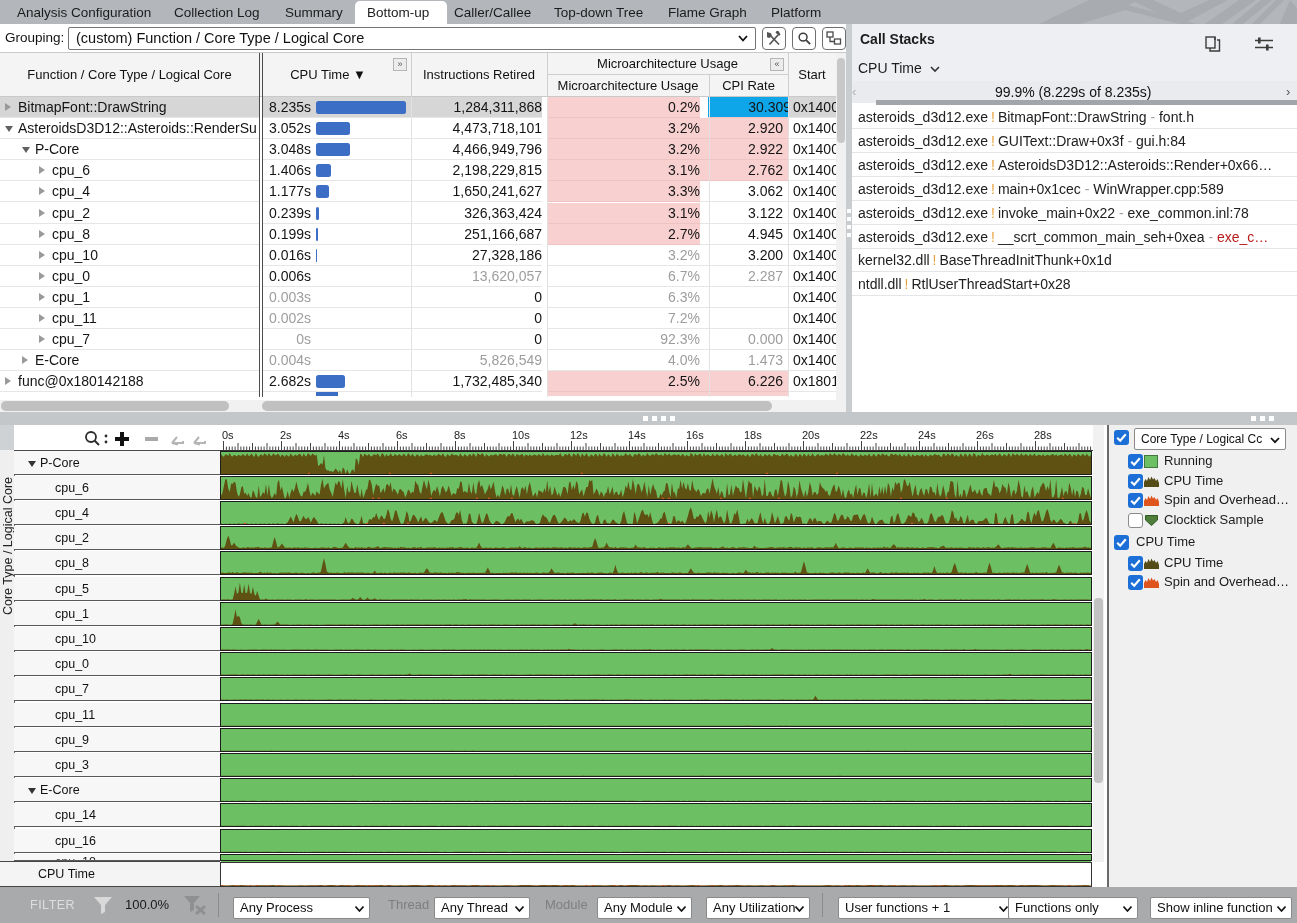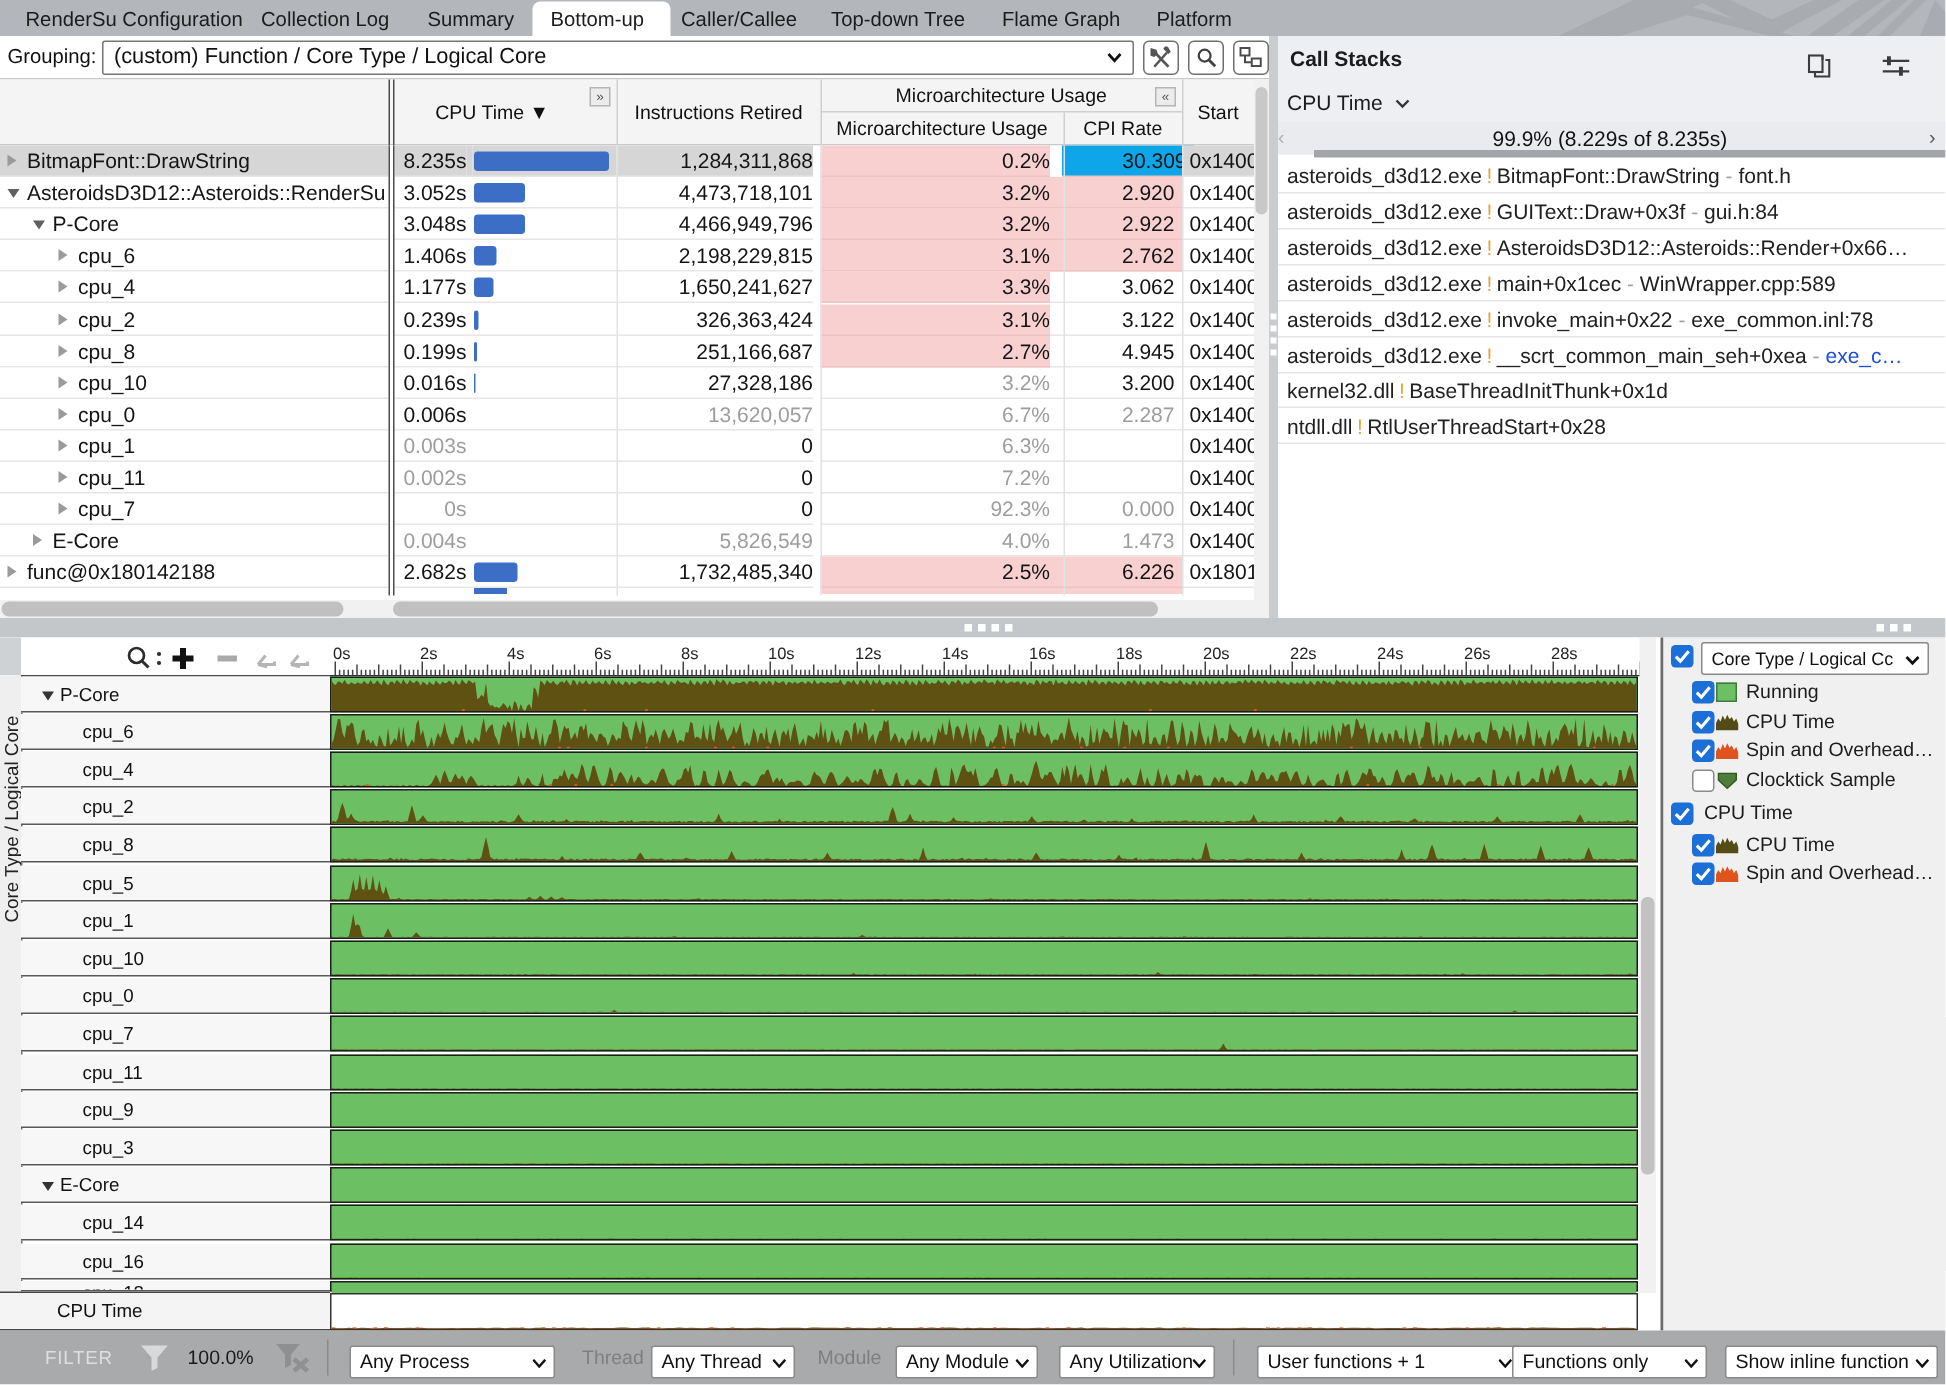--- a/index.html
+++ b/index.html
@@ -40,21 +40,21 @@
       <polygon points="39,24 89,24 139,0 89,0" fill="#a8abb0"></polygon>
       <polygon points="64,24 196,24 125,4" fill="#a8abb0"></polygon>
       <polygon points="80,24 180,24 125,10" fill="#b3b6bb"></polygon>
       <polygon points="131,0 153,0 181,13 209,0 228,0 181,25" fill="#a8abb0"></polygon>
       <polygon points="205,24 222,24 256,0 239,0" fill="#a8abb0"></polygon>
       <polygon points="232,24 243,24 272,0 261,0" fill="#a8abb0"></polygon>
       <polygon points="252,24 260,24 284,0 276,0" fill="#a8abb0"></polygon>
       <polygon points="280,24 297,24 297,8 290,0" fill="#a8abb0"></polygon>
     </svg>
     <div class="activetab" style="left:355px;width:92px"></div>
-    <div class="tab" style="left:17px">RenderSu Configuration</div>
+    <div class="tab" style="left:17px">Analysis Configuration</div>
     <div class="tab" style="left:174px">Collection Log</div>
     <div class="tab" style="left:285px">Summary</div>
     <div class="tab" style="left:367px">Bottom-up</div>
     <div class="tab" style="left:454px">Caller/Callee</div>
     <div class="tab" style="left:554px">Top-down Tree</div>
     <div class="tab" style="left:668px">Flame Graph</div>
     <div class="tab" style="left:771px">Platform</div>
   </div>
 <div class="ab grow">
     <div class="tx" style="left:5px;top:6px;font-size:13.5px;color:#111">Grouping:</div>
@@ -71,20 +71,21 @@
         <circle cx="6.5" cy="6.5" r="4.2" fill="none" stroke="#3f3f3f" stroke-width="1.6"></circle>
         <path d="M9.8 9.8 L14 14" stroke="#3f3f3f" stroke-width="2"></path>
       </svg></div>
     <div class="gbtn" style="left:822px"><svg width="16" height="15" style="margin:3px 0 0 3px" viewBox="0 0 16 15">
         <rect x="1" y="1" width="6" height="5" fill="none" stroke="#4a4a4a" stroke-width="1.3"></rect>
         <rect x="8.5" y="8" width="6" height="5" fill="none" stroke="#4a4a4a" stroke-width="1.3"></rect>
         <path d="M4 6 L4 10.5 L8.5 10.5" stroke="#4a4a4a" stroke-width="1.3" fill="none"></path>
       </svg></div>
   </div>
 <div class="ab hdr">
+    <div class="hc" style="left:0;top:0;width:259px;line-height:44px">Function / Core Type / Logical Core</div>
     <div class="hc" style="left:263px;top:0;width:130px;line-height:44px">CPU Time ▼</div>
     <div class="hc" style="left:411px;top:0;width:136px;line-height:44px">Instructions Retired</div>
     <div class="hc" style="left:547px;top:0;width:241px;line-height:21px">Microarchitecture Usage</div>
     <div class="hc" style="left:547px;top:22px;width:162px;line-height:21px">Microarchitecture Usage</div>
     <div class="hc" style="left:709px;top:22px;width:79px;line-height:21px">CPI Rate</div>
     <div class="hc" style="left:788px;top:0;width:48px;line-height:44px">Start</div>
     <div class="vline" style="left:259px;top:0;height:44px;background:#4c4c4c"></div>
     <div class="vline" style="left:262px;top:0;height:44px;background:#4c4c4c"></div>
     <div class="vline" style="left:411px;top:0;height:44px"></div>
     <div class="vline" style="left:547px;top:0;height:44px"></div>
@@ -311,21 +312,21 @@
 <div class="ab" style="left:852px;top:81px;width:445px;height:22px;background:#e9ebee"></div>
 <div class="tx" style="left:995px;top:84px;font-size:14px;color:#111">99.9% (8.229s of 8.235s)</div>
 <div class="tx" style="left:852px;top:84px;font-size:13px;color:#b0b0b0">‹</div>
 <div class="tx" style="left:1286px;top:84px;font-size:13px;color:#555">›</div>
 <div class="ab" style="left:876px;top:100px;width:421px;height:5px;background:#a2a5aa"></div>
 <div class="csrow" style="left:852px;top:105.0px"><span style="padding-left:6px">asteroids_d3d12.exe</span><span class="bang">!</span>BitmapFont::DrawString<span style="color:#9aa0a6"> - </span><span style="color:#202020">font.h</span></div>
 <div class="csrow" style="left:852px;top:128.9px"><span style="padding-left:6px">asteroids_d3d12.exe</span><span class="bang">!</span>GUIText::Draw+0x3f<span style="color:#9aa0a6"> - </span><span style="color:#202020">gui.h:84</span></div>
 <div class="csrow" style="left:852px;top:152.8px"><span style="padding-left:6px">asteroids_d3d12.exe</span><span class="bang">!</span>AsteroidsD3D12::Asteroids::Render+0x66…</div>
 <div class="csrow" style="left:852px;top:176.7px"><span style="padding-left:6px">asteroids_d3d12.exe</span><span class="bang">!</span>main+0x1cec<span style="color:#9aa0a6"> - </span><span style="color:#202020">WinWrapper.cpp:589</span></div>
 <div class="csrow" style="left:852px;top:200.6px"><span style="padding-left:6px">asteroids_d3d12.exe</span><span class="bang">!</span>invoke_main+0x22<span style="color:#9aa0a6"> - </span><span style="color:#202020">exe_common.inl:78</span></div>
-<div class="csrow" style="left:852px;top:224.5px"><span style="padding-left:6px">asteroids_d3d12.exe</span><span class="bang">!</span>__scrt_common_main_seh+0xea<span style="color:#9aa0a6"> - </span><span style="color:#1d4ed8">exe_c…</span></div>
+<div class="csrow" style="left:852px;top:224.5px"><span style="padding-left:6px">asteroids_d3d12.exe</span><span class="bang">!</span>__scrt_common_main_seh+0xea<span style="color:#9aa0a6"> - </span><span style="color:#b91c1c">exe_c…</span></div>
 <div class="csrow" style="left:852px;top:248.4px"><span style="padding-left:6px">kernel32.dll</span><span class="bang">!</span>BaseThreadInitThunk+0x1d</div>
 <div class="csrow" style="left:852px;top:272.3px"><span style="padding-left:6px">ntdll.dll</span><span class="bang">!</span>RtlUserThreadStart+0x28</div>
 <div class="ab" style="left:0;top:412px;width:1297px;height:13px;background:#c3c7ca"></div>
 <div class="ab" style="left:643px;top:416px;width:5px;height:5px;background:#fff"></div>
 <div class="ab" style="left:652px;top:416px;width:5px;height:5px;background:#fff"></div>
 <div class="ab" style="left:661px;top:416px;width:5px;height:5px;background:#fff"></div>
 <div class="ab" style="left:670px;top:416px;width:5px;height:5px;background:#fff"></div>
 <div class="ab" style="left:1251px;top:416px;width:5px;height:5px;background:#fff"></div>
 <div class="ab" style="left:1260px;top:416px;width:5px;height:5px;background:#fff"></div>
 <div class="ab" style="left:1269px;top:416px;width:5px;height:5px;background:#fff"></div>

